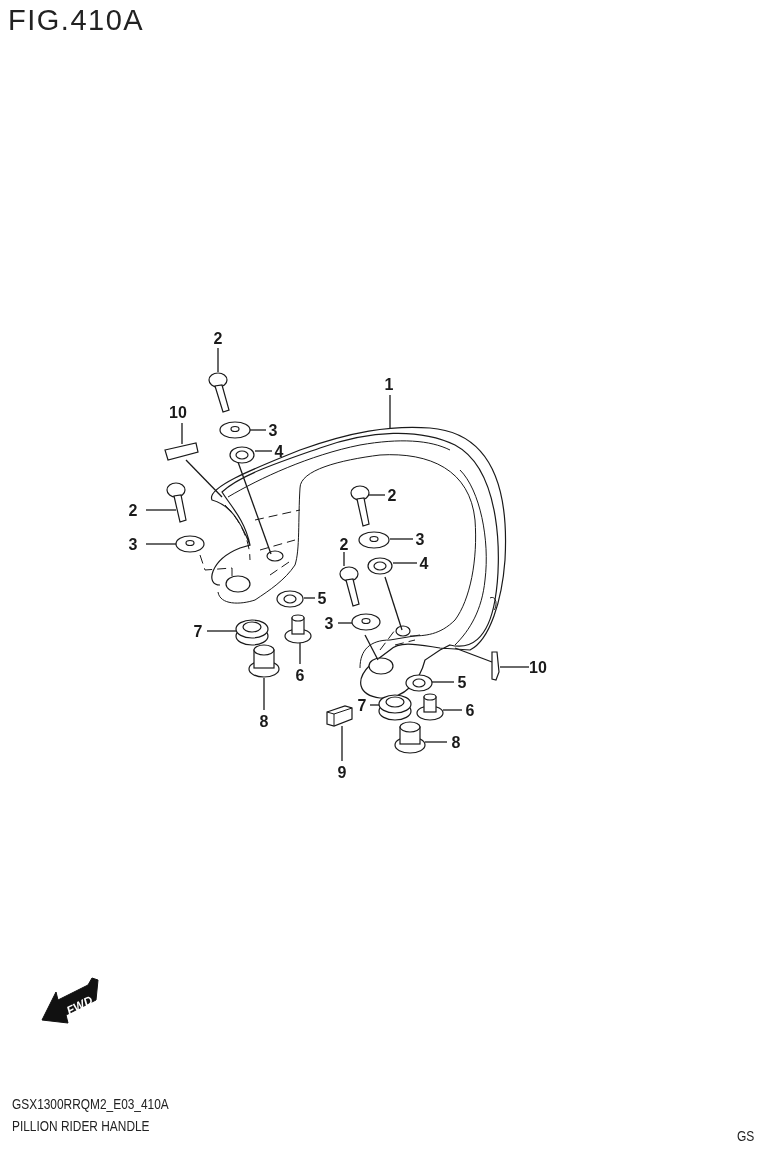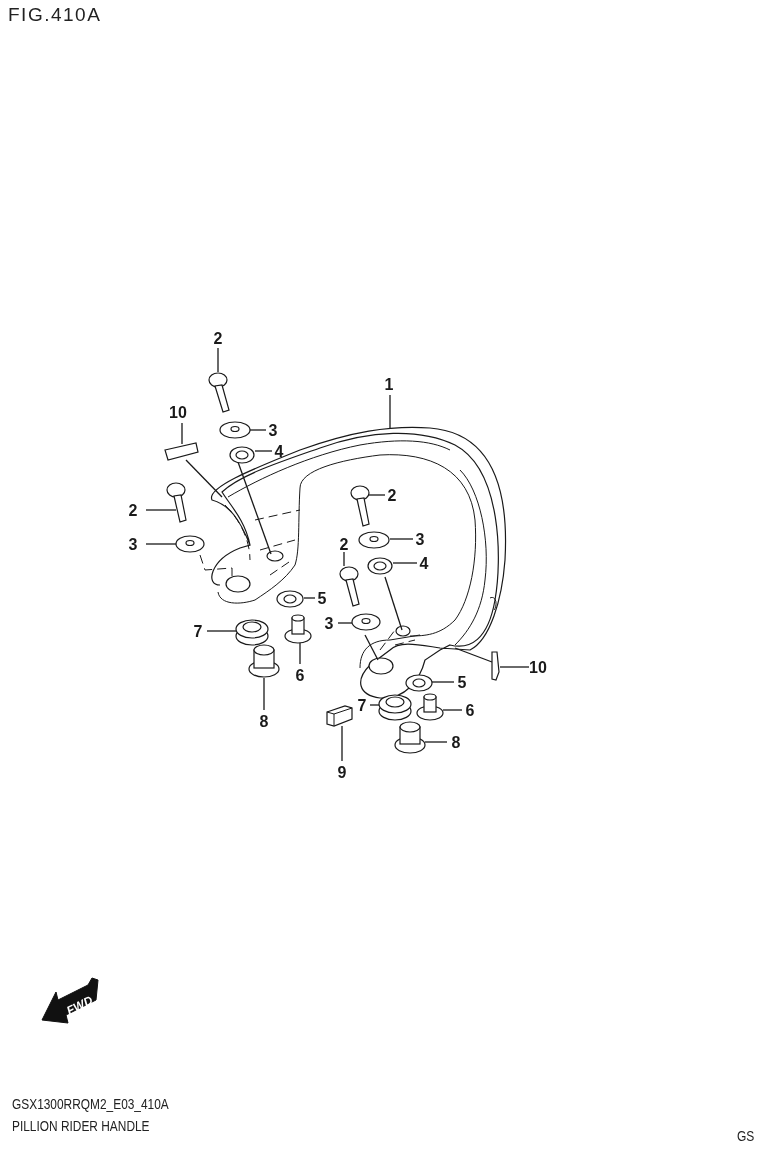--- a/index.html
+++ b/index.html
@@ -1,17 +1,17 @@
 <!DOCTYPE html>
 <html><head>
   <meta charset="utf-8">
   <style>
     html, body { margin:0; padding:0; background:#ffffff; }
     body { width:766px; height:1153px; position:relative; overflow:hidden; font-family:"Liberation Sans", sans-serif; color:#1a1a1a; }
-    .fig-title { position:absolute; left:8px; top:4px; font-size:19px; letter-spacing:1.5px; color:#222; }
+    .fig-title { position:absolute; left:8px; top:4px; font-size:29px; letter-spacing:1.5px; color:#222; }
     .code { position:absolute; left:12px; top:1096px; font-size:14px; transform:scaleX(0.85); transform-origin:left; color:#222; }
     .name { position:absolute; left:12px; top:1118px; font-size:14px; transform:scaleX(0.85); transform-origin:left; color:#222; }
     .gs { position:absolute; left:737px; top:1127px; font-size:15px; transform:scaleX(0.8); transform-origin:left; color:#222; }
     svg.diagram { position:absolute; left:0; top:0; }
     .lbl { font-family:"Liberation Sans", sans-serif; font-weight:bold; font-size:16px; fill:#1a1a1a; }
     .ln { stroke:#1a1a1a; stroke-width:1.3; fill:none; }
     .part { stroke:#1a1a1a; stroke-width:1.2; fill:#fff; }
     .dash { stroke:#1a1a1a; stroke-width:1; fill:none; stroke-dasharray:9 5; }
     .thin { stroke:#1a1a1a; stroke-width:1; fill:none; }
   </style>

